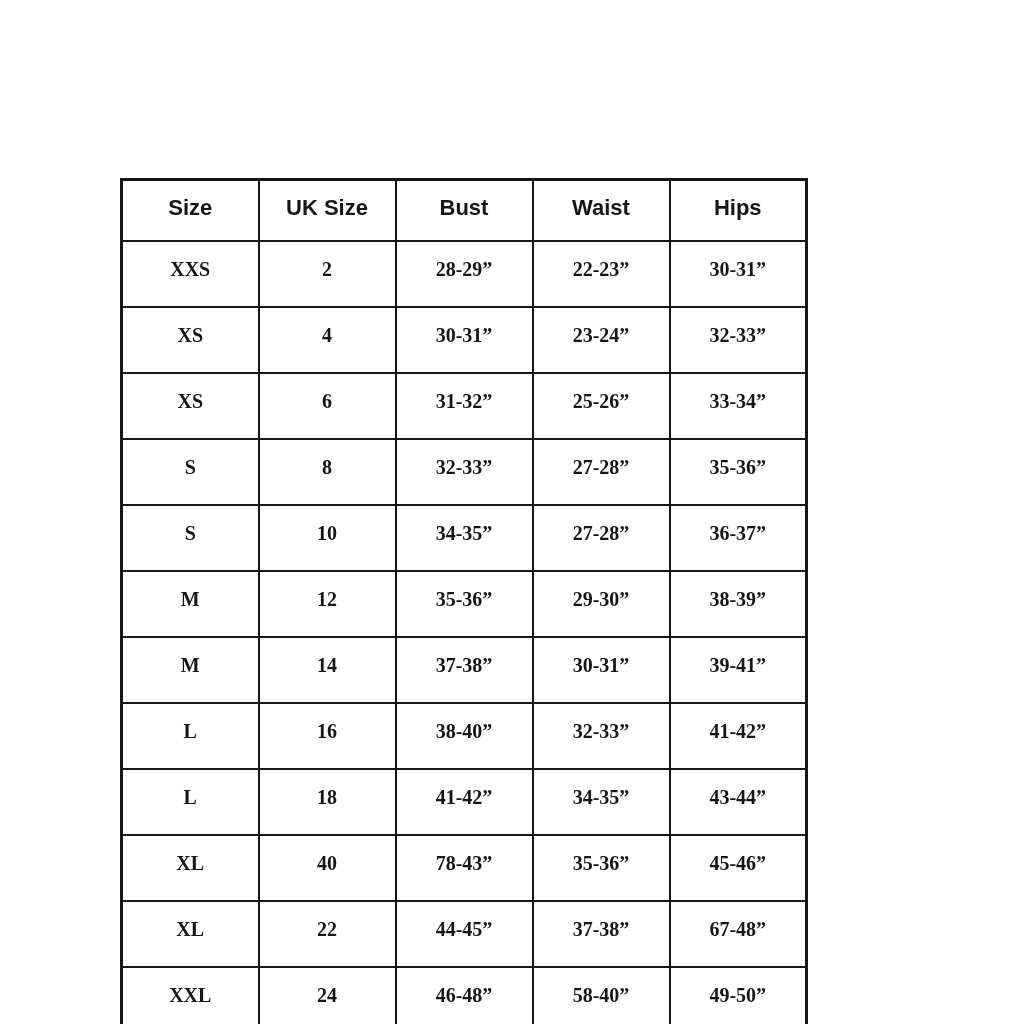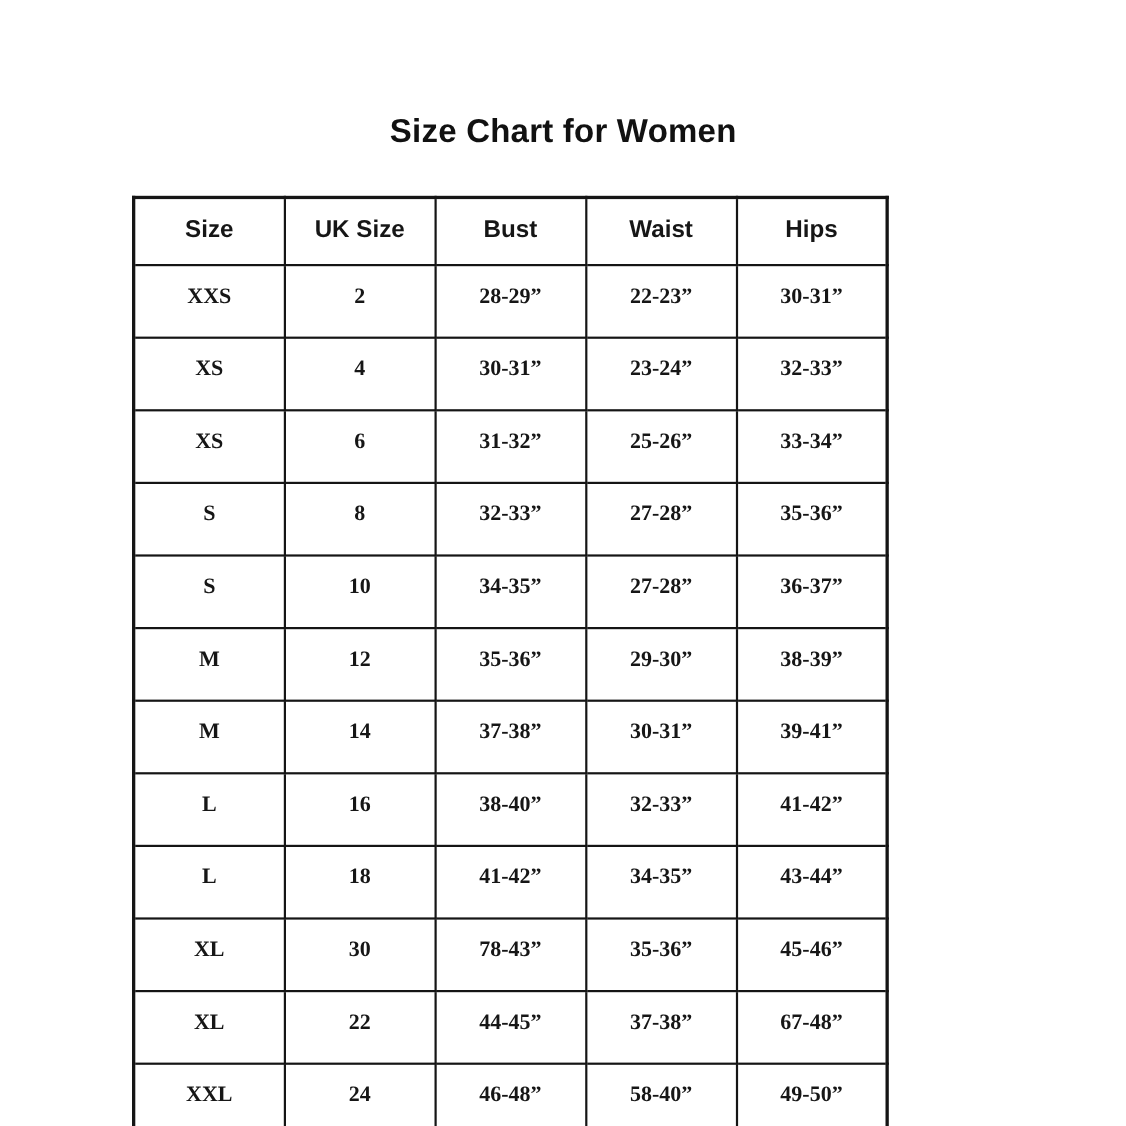--- a/index.html
+++ b/index.html
@@ -55,21 +55,20 @@
     font-size: 20px;
     font-weight: bold;
     font-family: Liberation Serif, serif;
   }
 </style>
 </head>
 <body>
 
 <div class="canvas">
 
-  <div class="chart-title">Size Chart for Women</div>
 
   <table class="size-chart">
     <thead>
       <tr>
         <th>Size</th>
         <th>UK Size</th>
         <th>Bust</th>
         <th>Waist</th>
         <th>Hips</th>
       </tr>
@@ -133,21 +132,21 @@
     </tr>
         <tr>
       <td>L</td>
       <td>18</td>
       <td>41-42”</td>
       <td>34-35”</td>
       <td>43-44”</td>
     </tr>
         <tr>
       <td>XL</td>
-      <td>30</td>
+      <td>40</td>
       <td>78-43”</td>
       <td>35-36”</td>
       <td>45-46”</td>
     </tr>
         <tr>
       <td>XL</td>
       <td>22</td>
       <td>44-45”</td>
       <td>37-38”</td>
       <td>67-48”</td>

